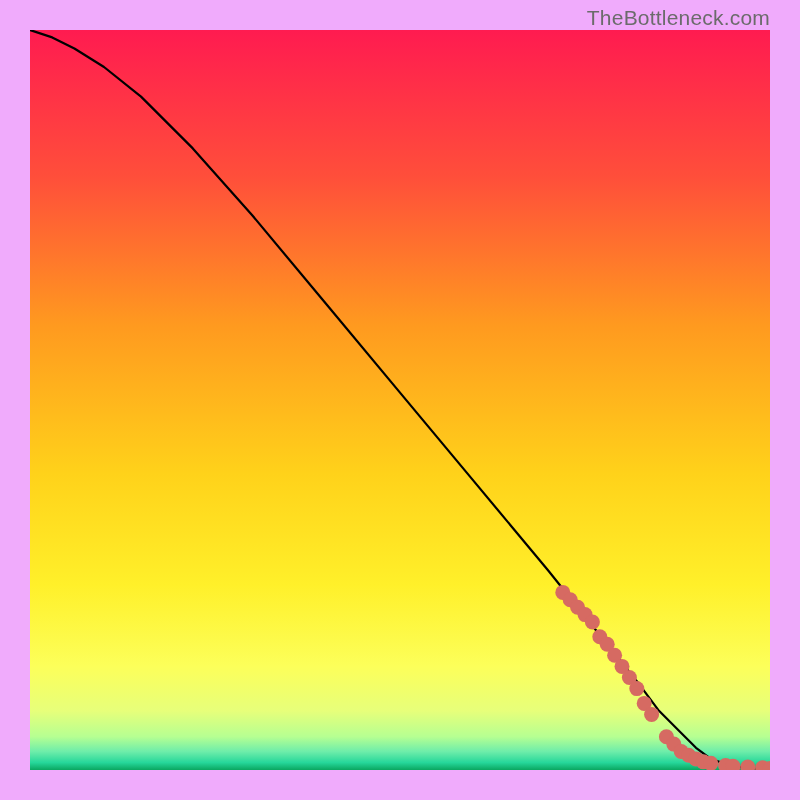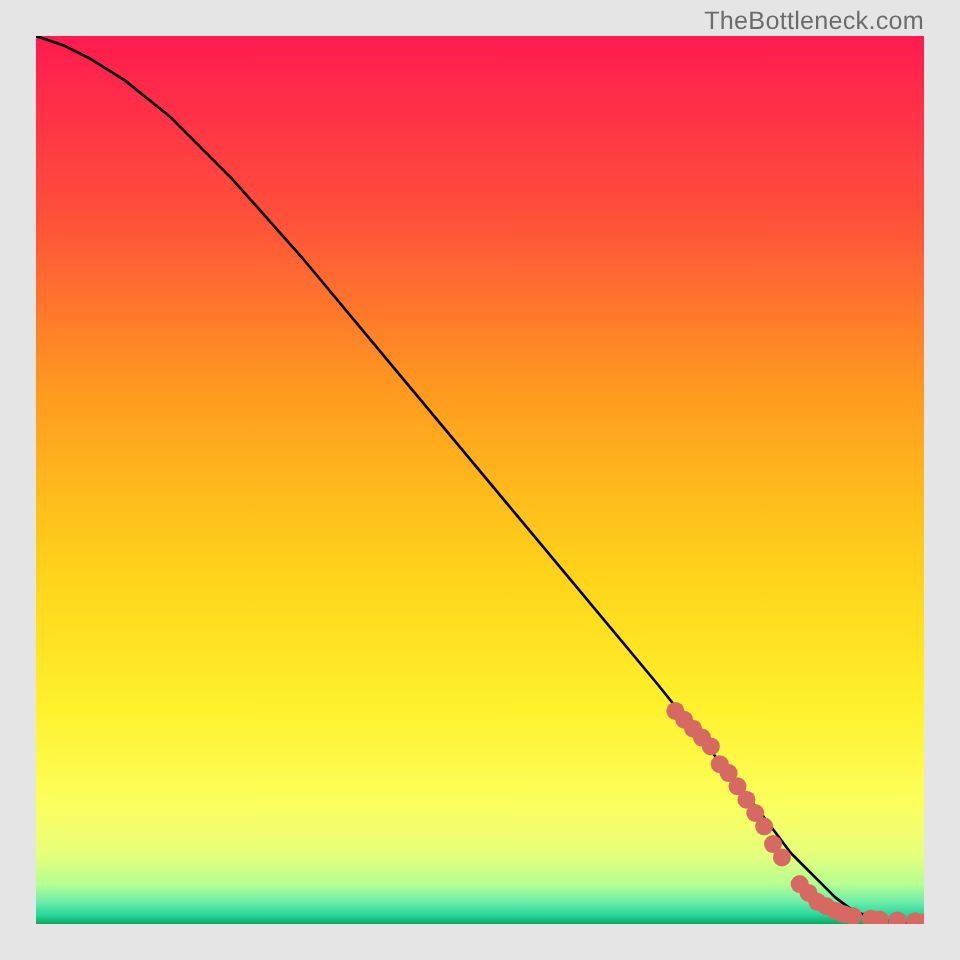--- a/index.html
+++ b/index.html
@@ -8,21 +8,21 @@
     width: 800px;
     height: 800px;
     background: #000;
     overflow: hidden;
     font-family: Arial, Helvetica, sans-serif;
   }
   .stage {
     position: relative;
     width: 800px;
     height: 800px;
-    background: #e5e5e5;
+    background: #f0abfc;
   }
   .plot-area {
     position: absolute;
     left: 30px;
     top: 30px;
     width: 740px;
     height: 740px;
   }
   .gradient-bg {
     position: absolute;

